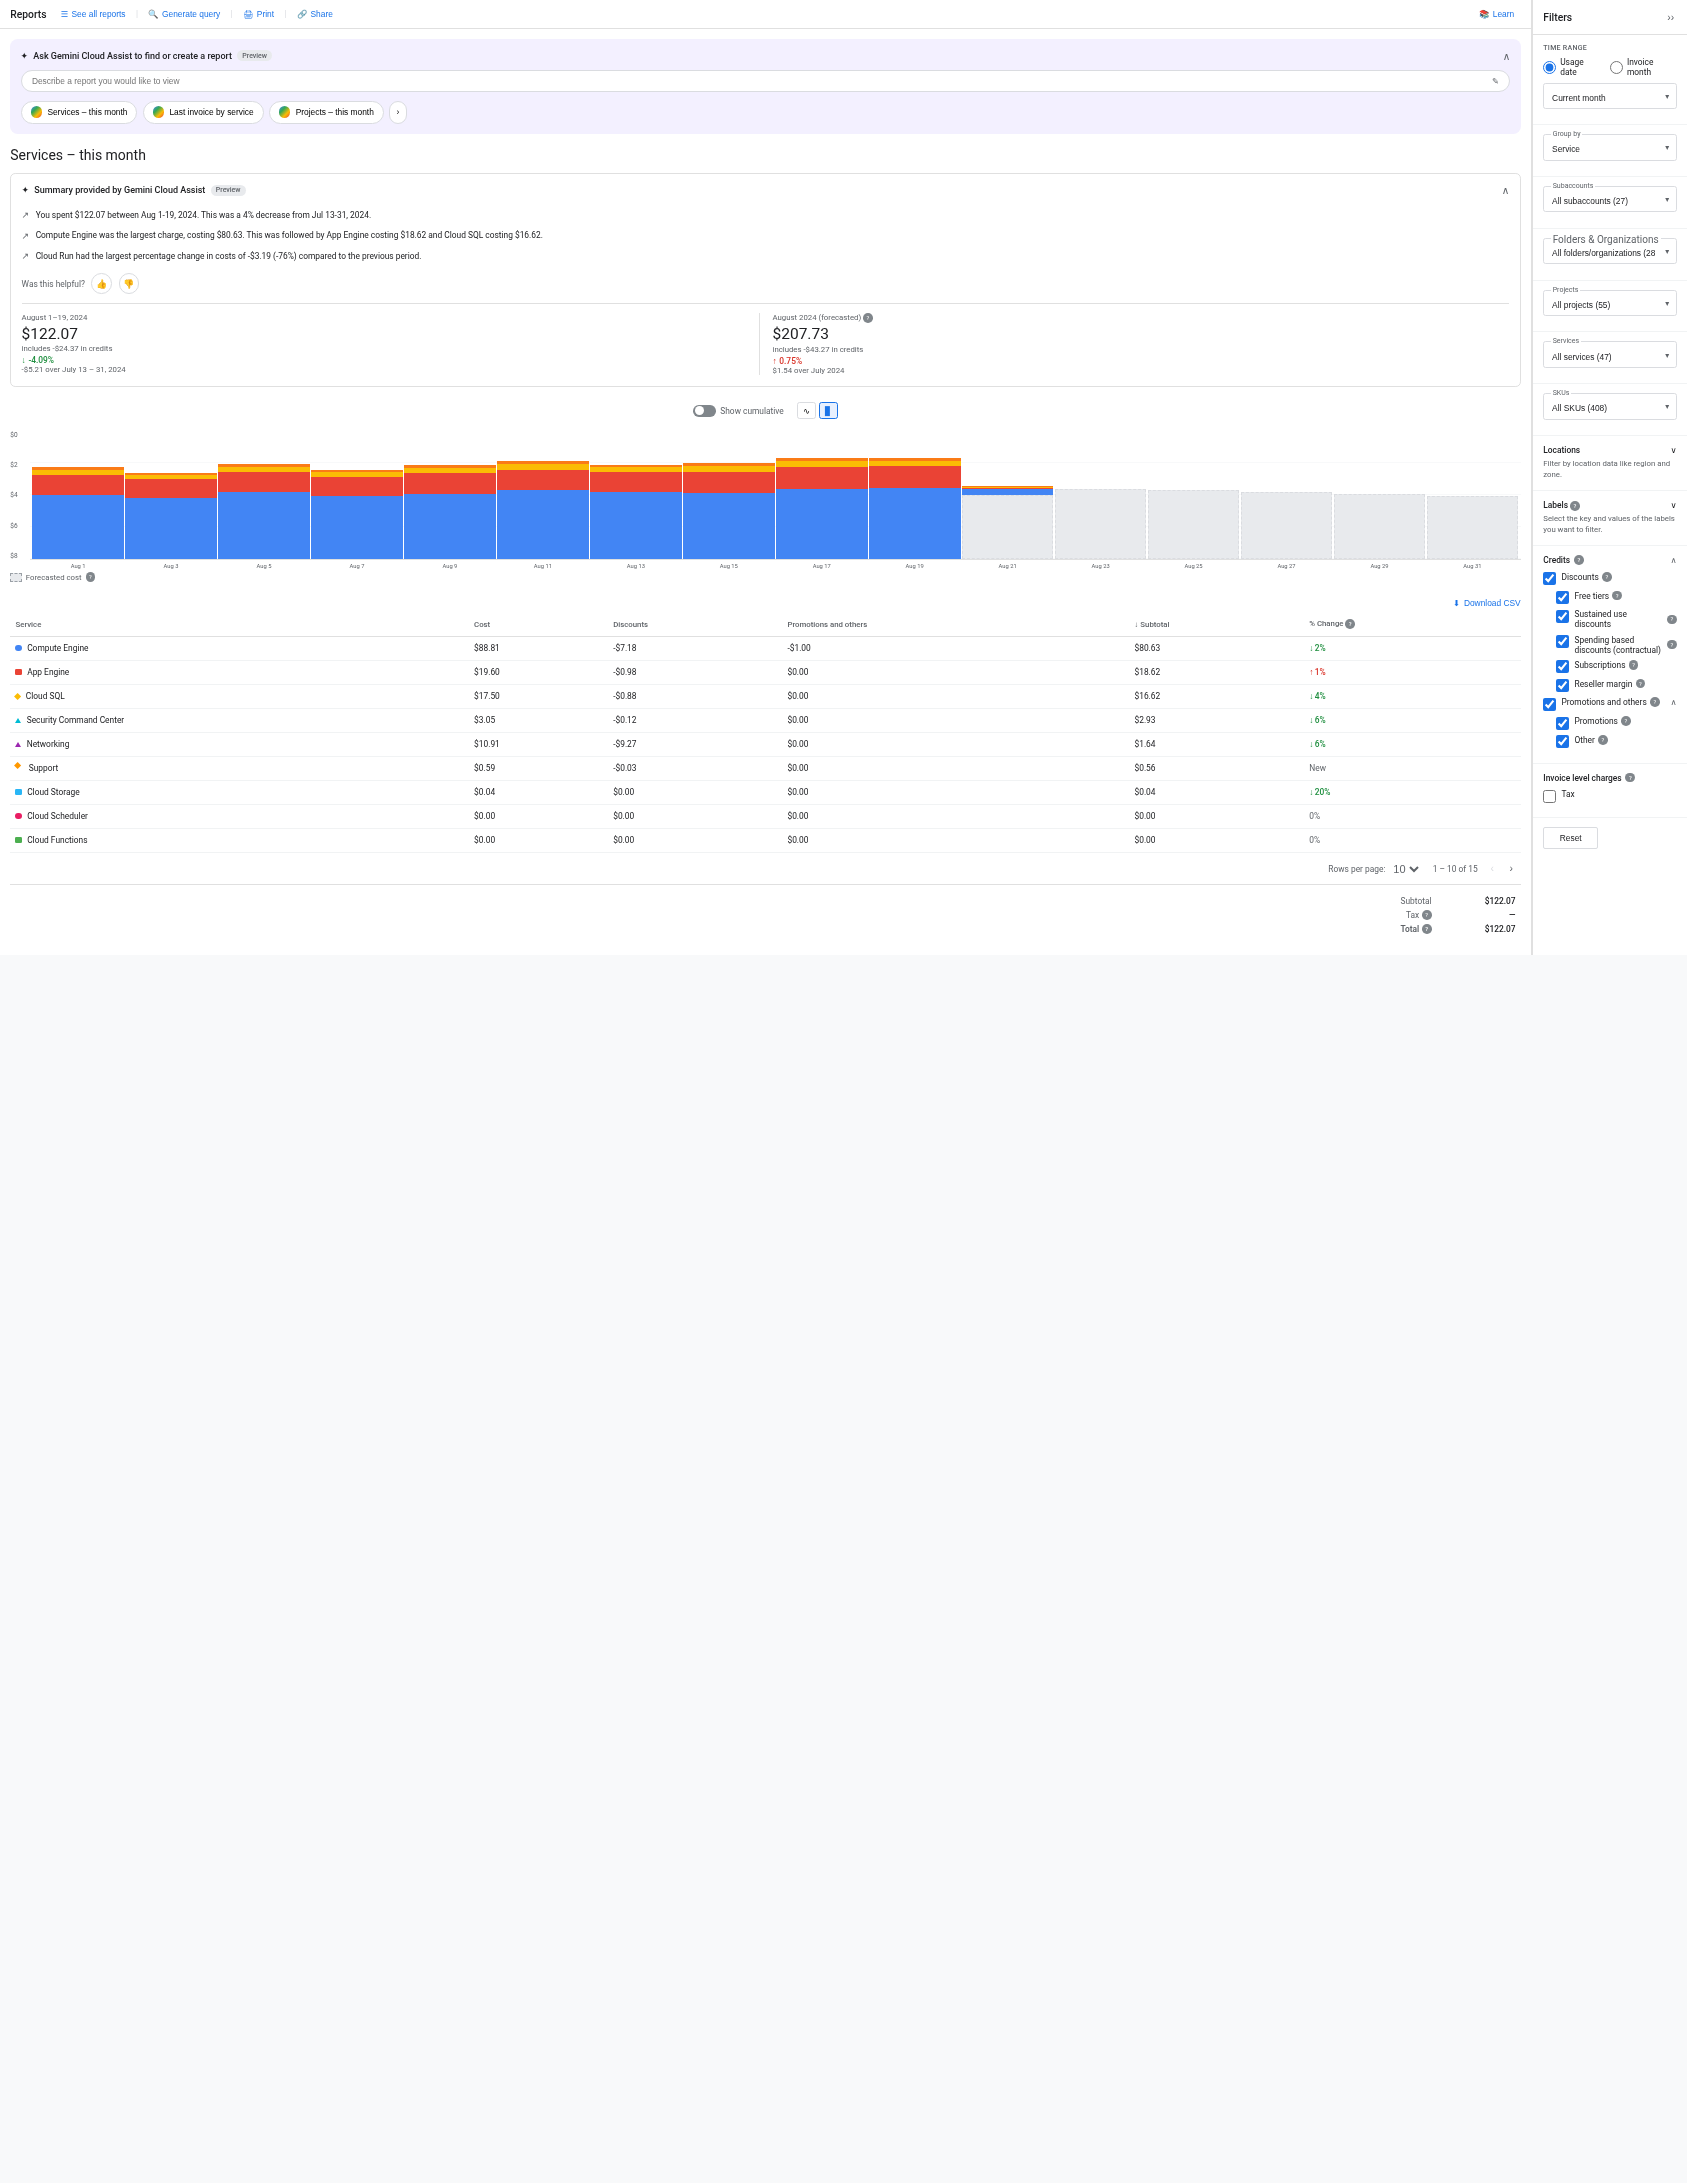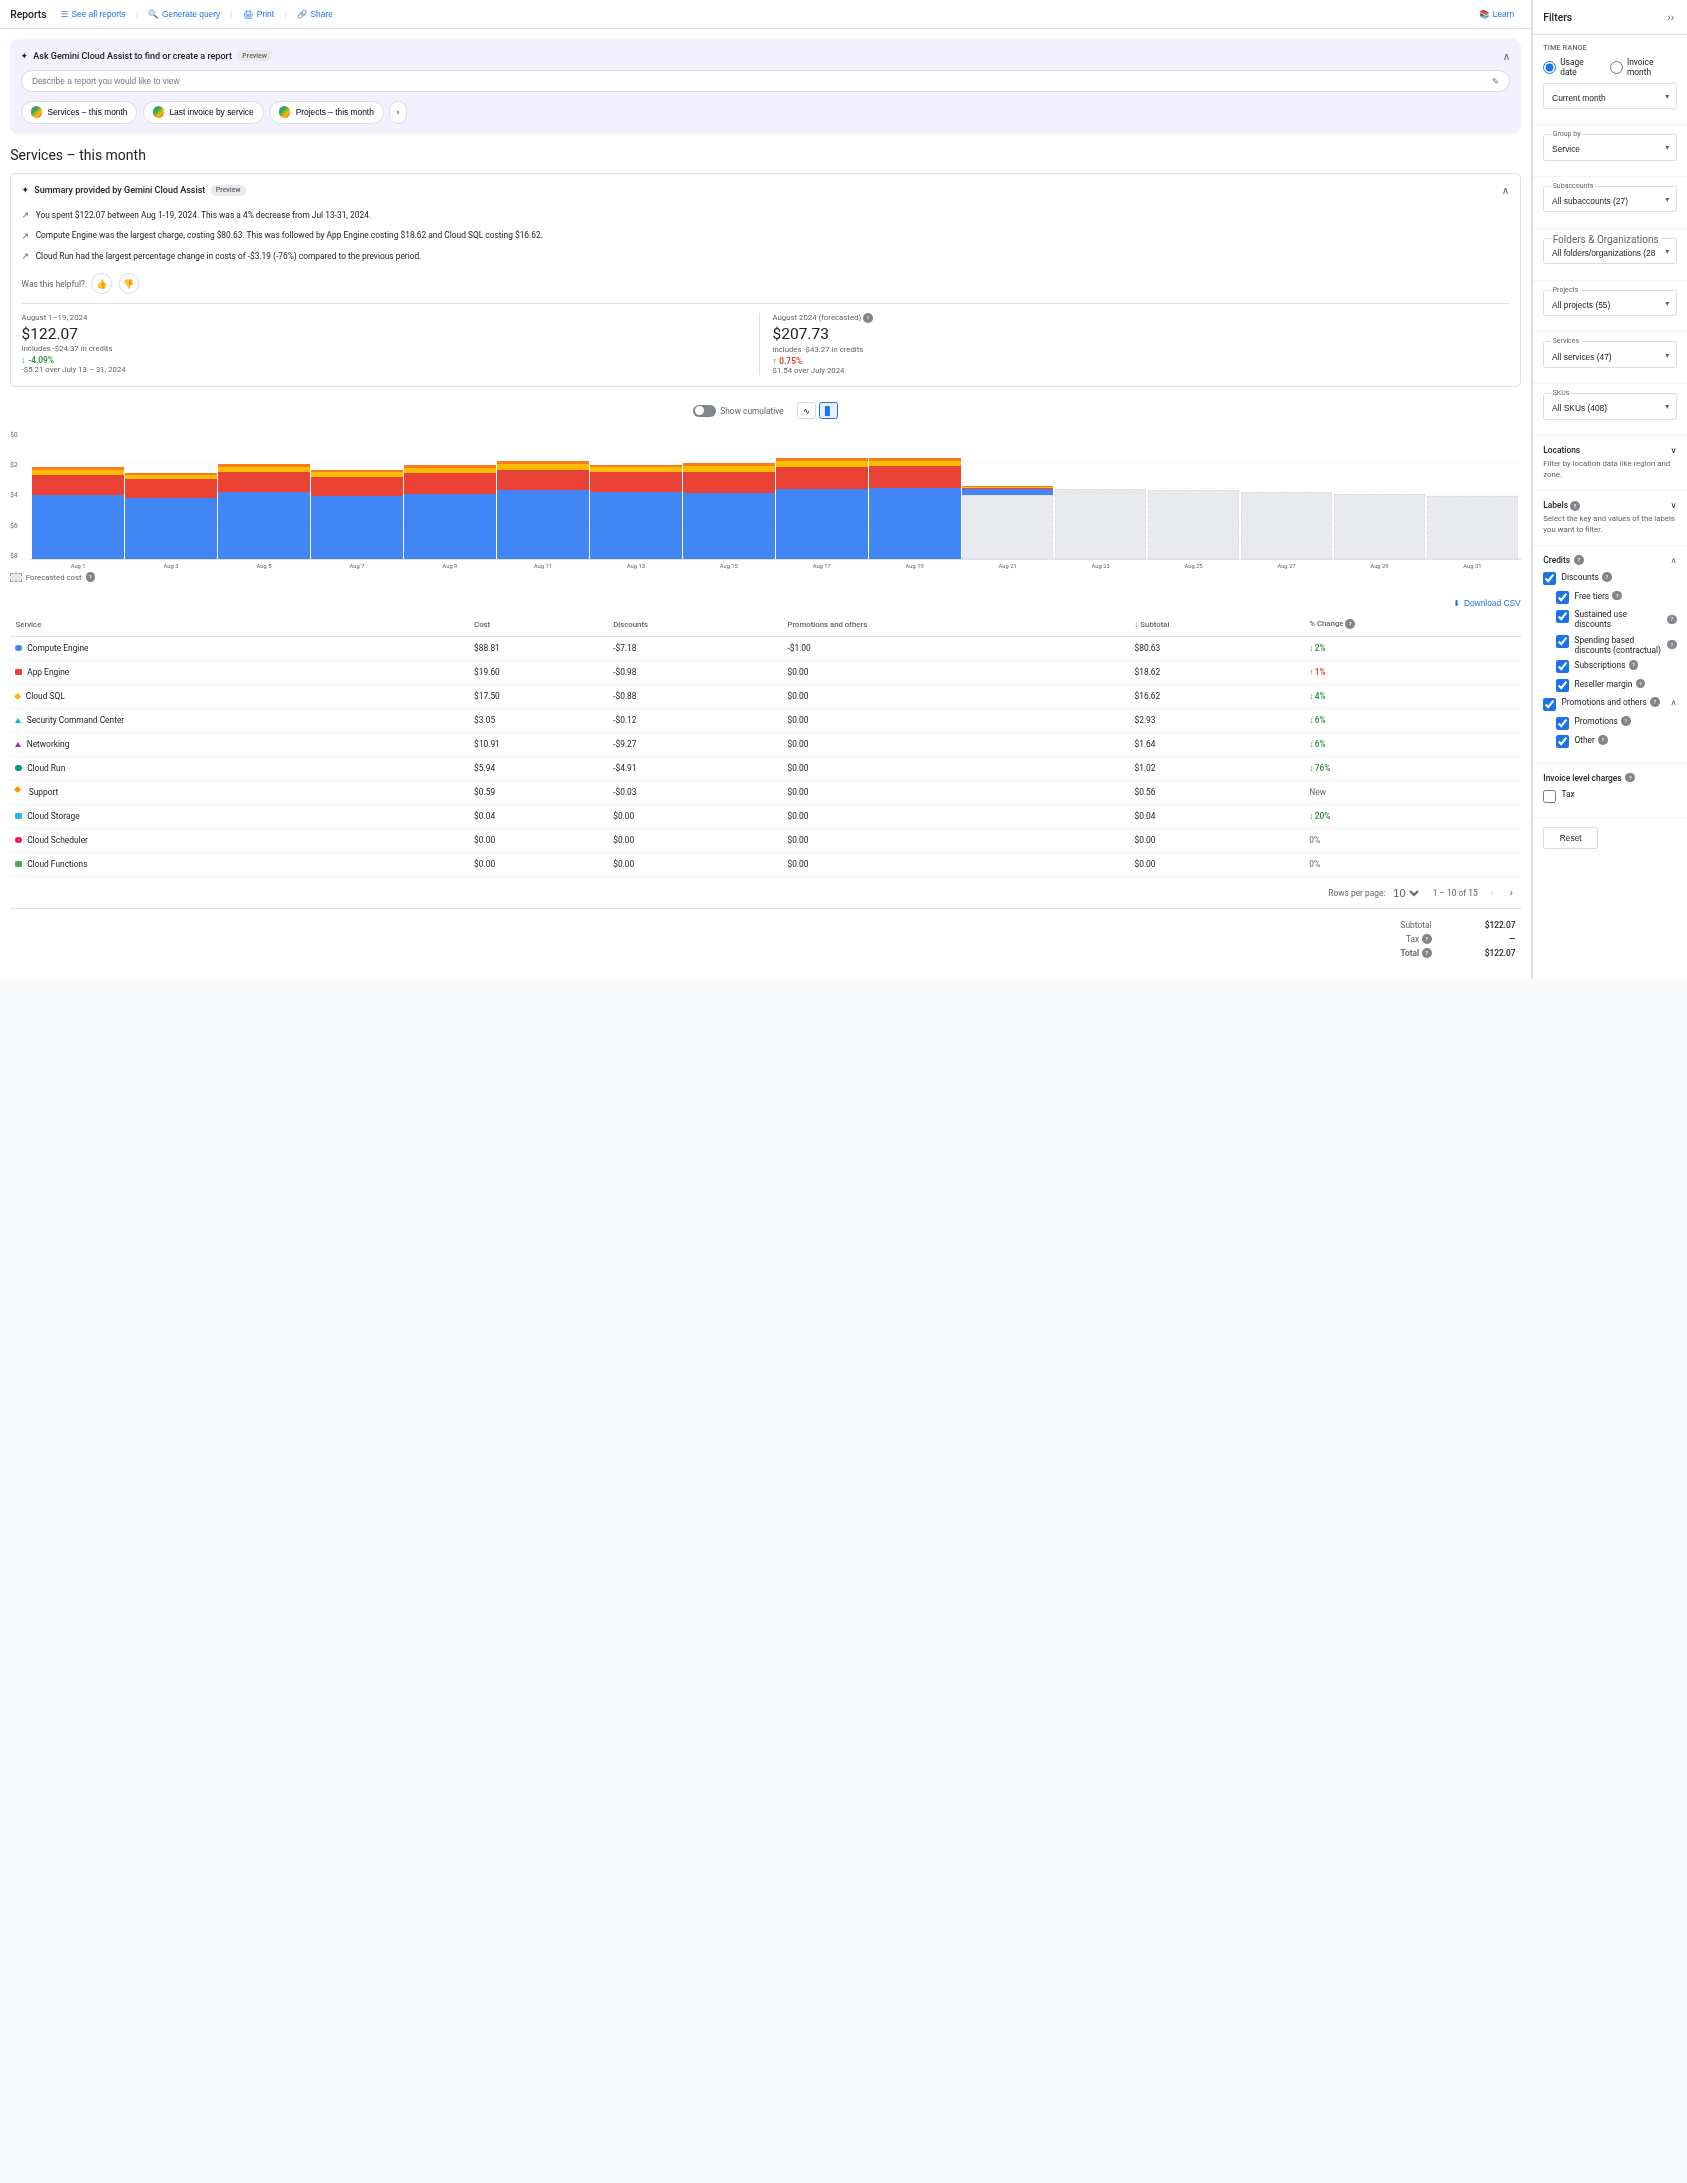--- a/index.html
+++ b/index.html
@@ -520,35 +520,20 @@
     <td>$10.91</td>
     <td>-$9.27</td>
     <td>$0.00</td>
     <td>$1.64</td>
     <td>
               <span class="change-green"><span>↓</span>6%</span>
             </td>
   </tr>
           <tr>
     <td>
-              <div style="display:flex;align-items:center;gap:5.2px;">
-                <span style="width:6.5px;height:6.5px;border-radius:50%;background:#009688;display:inline-block;flex-shrink:0;"></span>
-                <span>Cloud Run</span>
-              </div>
-            </td>
-    <td>$5.94</td>
-    <td>-$4.91</td>
-    <td>$0.00</td>
-    <td>$1.02</td>
-    <td>
-              <span class="change-green"><span>↓</span>76%</span>
-            </td>
-  </tr>
-          <tr>
-    <td>
               <div style="display:flex;align-items:flex-start;gap:8px;">
                 <span style="width:5.2px;height:5.2px;transform:rotate(45deg);background:#ff9800;display:inline-block;flex-shrink:0;"></span>
                 <span>Support</span>
               </div>
             </td>
     <td>$0.59</td>
     <td>-$0.03</td>
     <td>$0.00</td>
     <td>$0.56</td>
     <td><span class="change-neutral">New</span></td>

